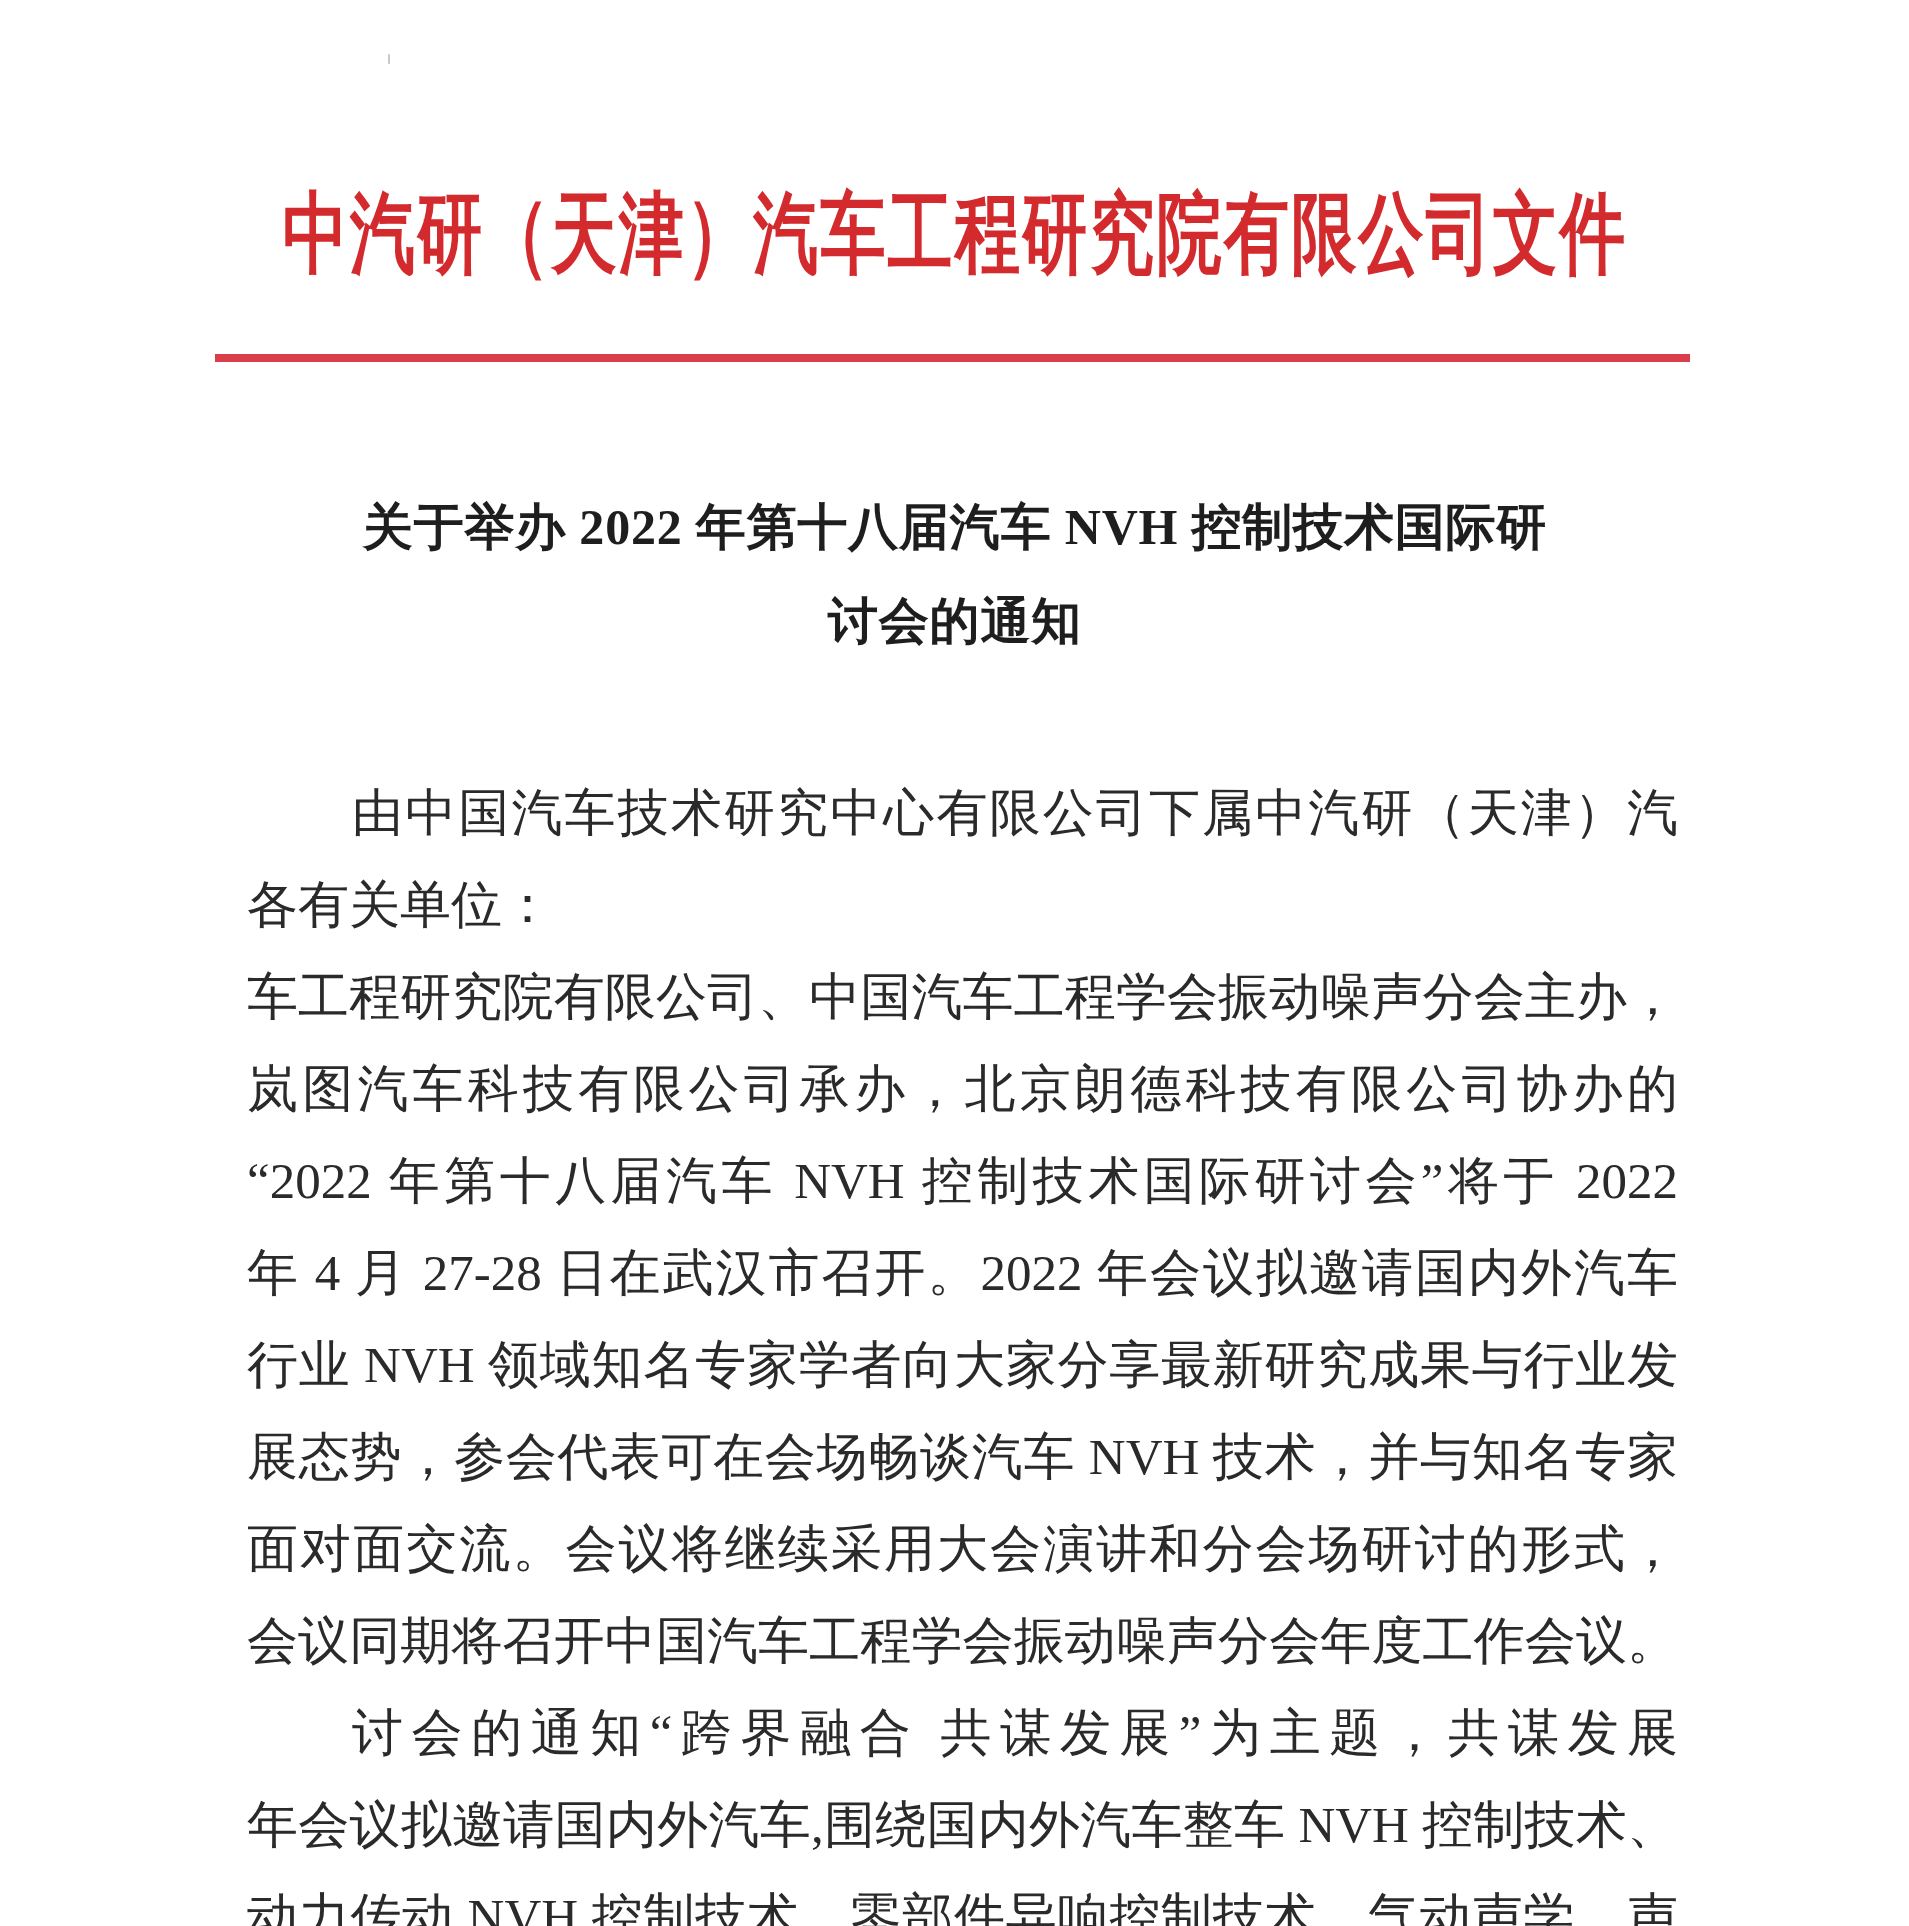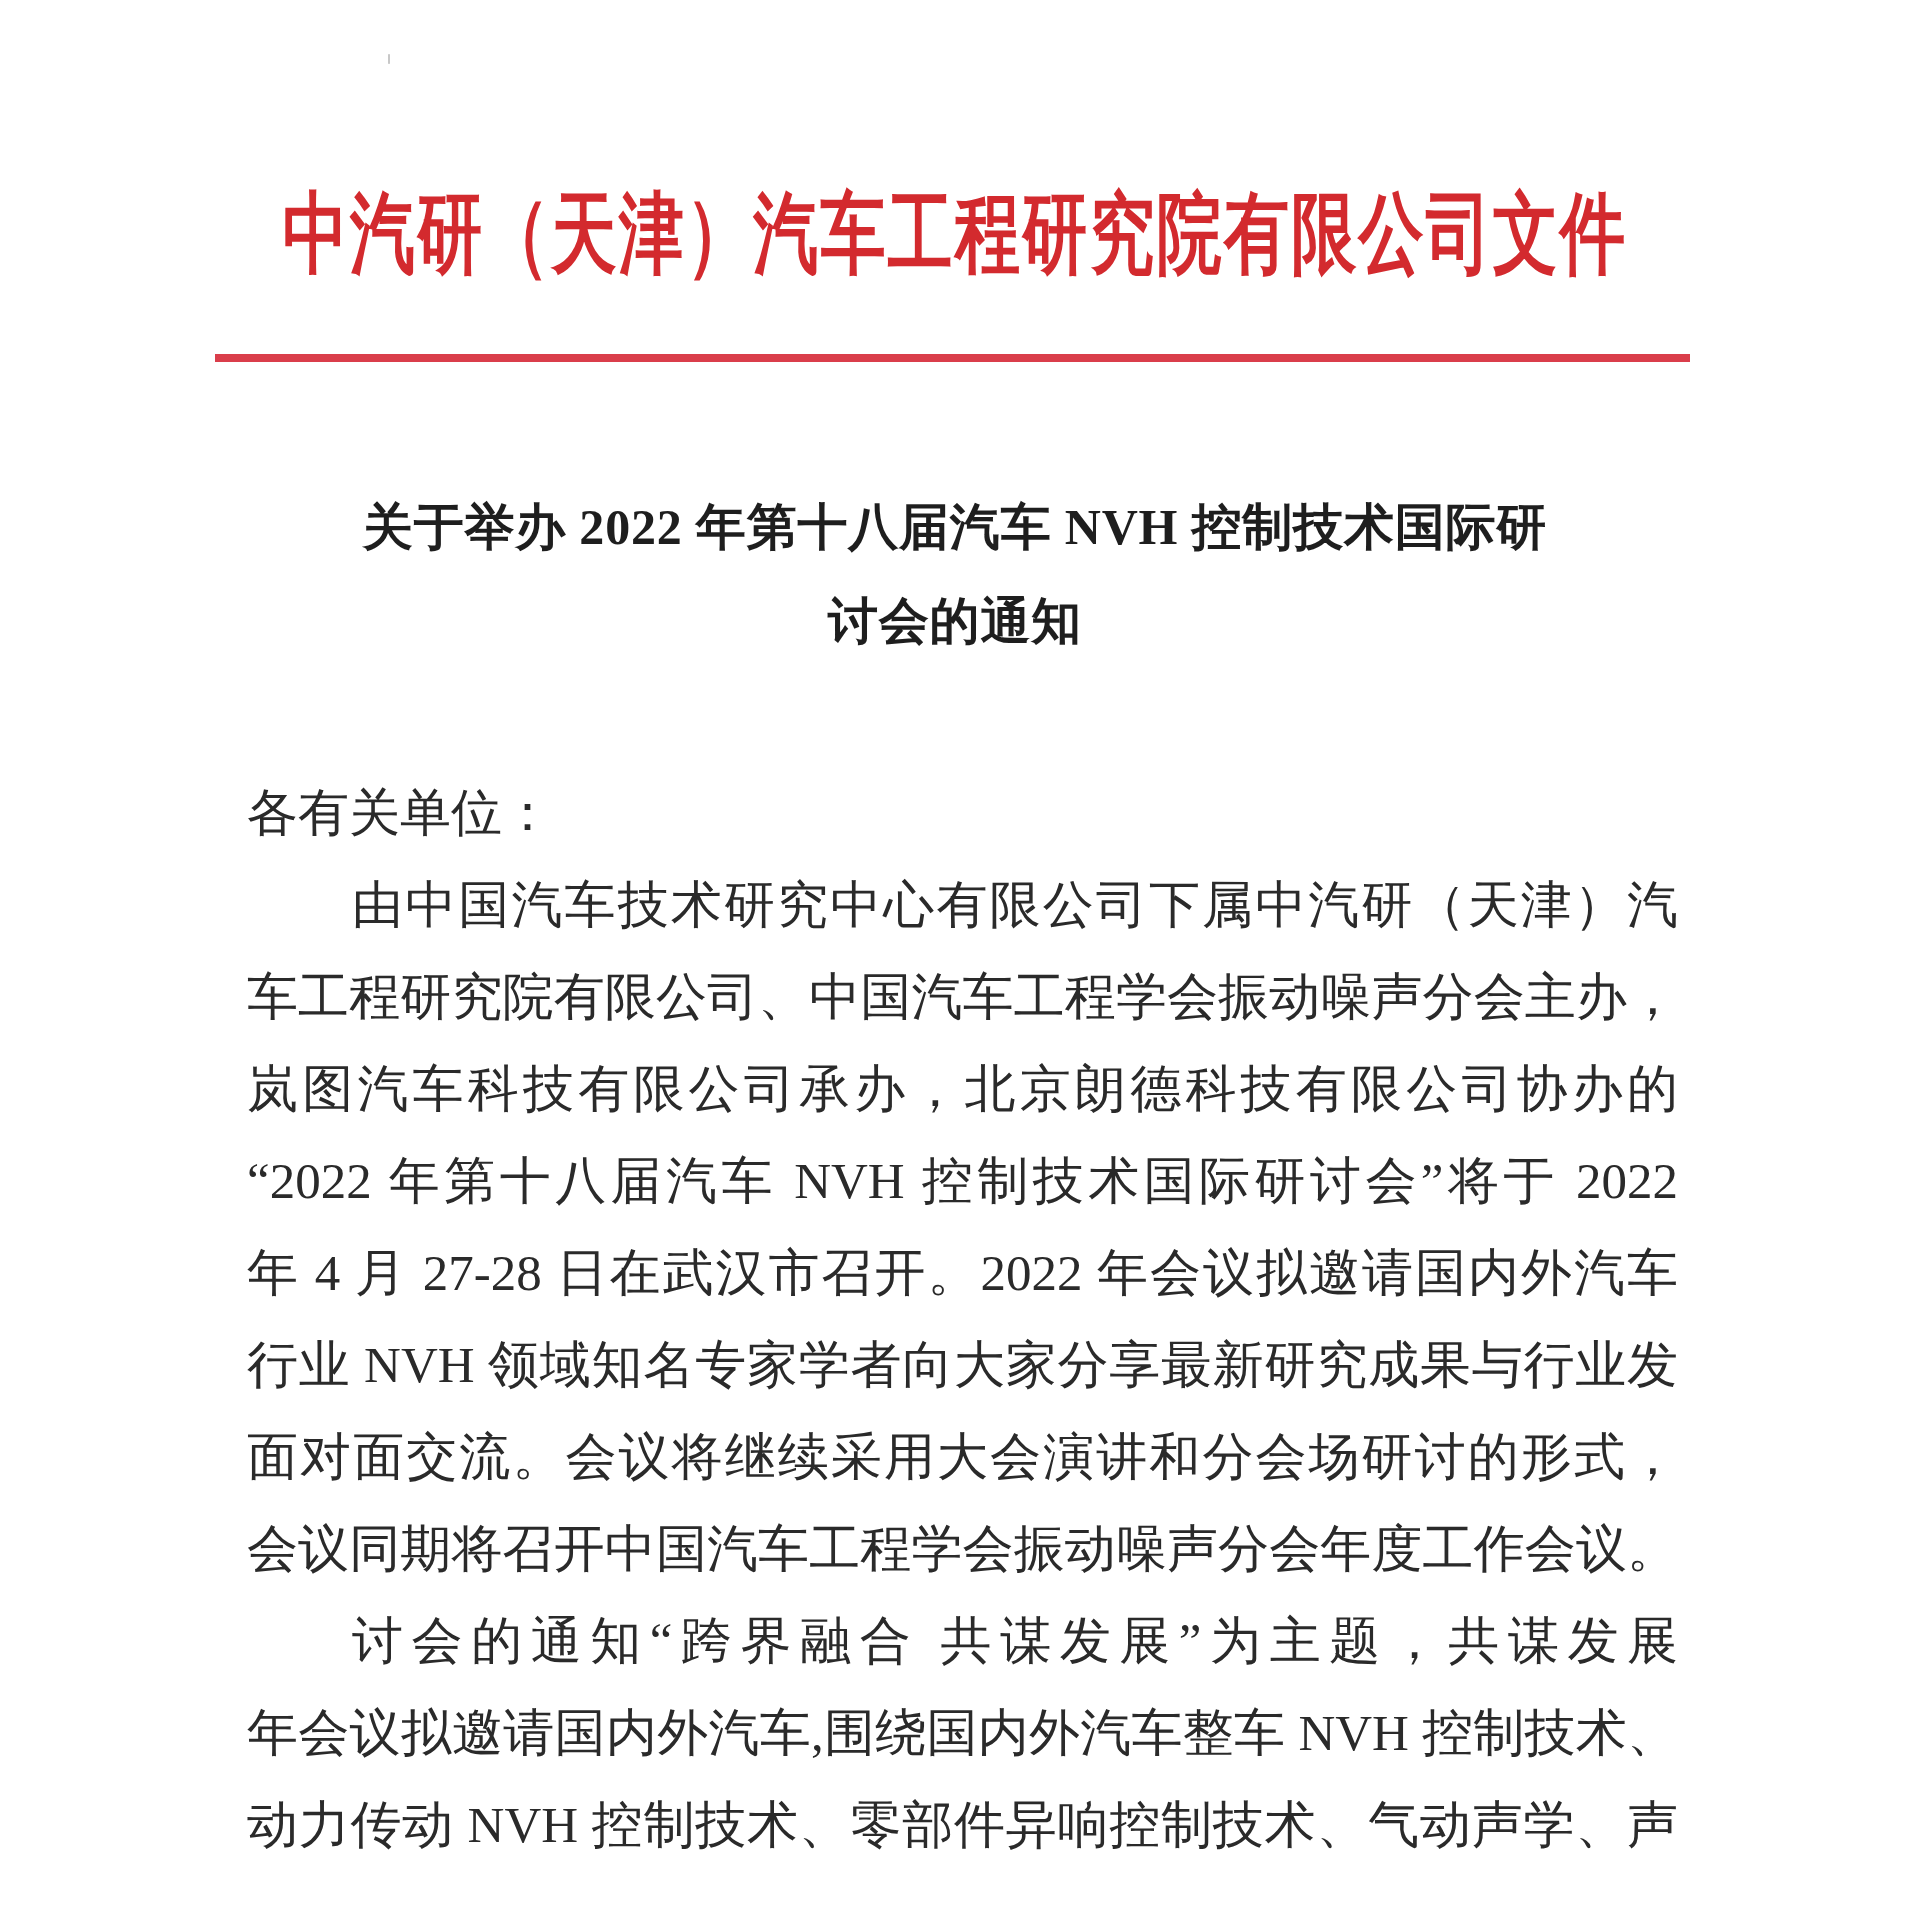--- a/index.html
+++ b/index.html
@@ -104,27 +104,28 @@
   <div class="org-title">中汽研（天津）汽车工程研究院有限公司文件</div>
 
   <div class="red-rule"></div>
 
   <div class="doc-title">
     <div>关于举办 2022 年第十八届汽车 NVH 控制技术国际研</div>
     <div>讨会的通知</div>
   </div>
 
   <div class="body-text">
+      <div class="body-line fill indent"><span>由中国汽车技术研究中心有限公司下属中汽研（天津）汽</span></div>
       <div class="body-line plain"><span>各有关单位：</span></div>
-      <div class="body-line fill indent"><span>由中国汽车技术研究中心有限公司下属中汽研（天津）汽</span></div>
       <div class="body-line fill"><span>车工程研究院有限公司、中国汽车工程学会振动噪声分会主办，</span></div>
       <div class="body-line fill"><span>岚图汽车科技有限公司承办，北京朗德科技有限公司协办的</span></div>
       <div class="body-line fill"><span class="seg-bold">“2022 年第十八届汽车 NVH 控制技术国际研讨会”</span><span>将于 </span><span class="seg-bold">2022</span></div>
       <div class="body-line fill"><span class="seg-bold">年 4 月 27-28 日</span><span>在</span><span class="seg-bold">武汉市</span><span>召开。2022 年会议拟邀请国内外汽车</span></div>
       <div class="body-line fill"><span>行业 NVH 领域知名专家学者向大家分享最新研究成果与行业发</span></div>
+      <div class="body-line fill"><span>展态势，参会代表可在会场畅谈汽车 NVH 技术，并与知名专家</span></div>
       <div class="body-line fill"><span>面对面交流。会议将继续采用大会演讲和分会场研讨的形式，</span></div>
       <div class="body-line fill"><span>会议同期将召开中国汽车工程学会振动噪声分会年度工作会议。</span></div>
       <div class="body-line fill indent"><span>讨会的通知</span><span class="seg-bold">“跨界融合 共谋发展”</span><span>为主题，共谋发展</span></div>
       <div class="body-line fill"><span>年会议拟邀请国内外汽车,围绕国内外汽车整车 NVH 控制技术、</span></div>
       <div class="body-line fill"><span>动力传动 NVH 控制技术、零部件异响控制技术、气动声学、声</span></div>
     </div>
 
 </div>
 
 

